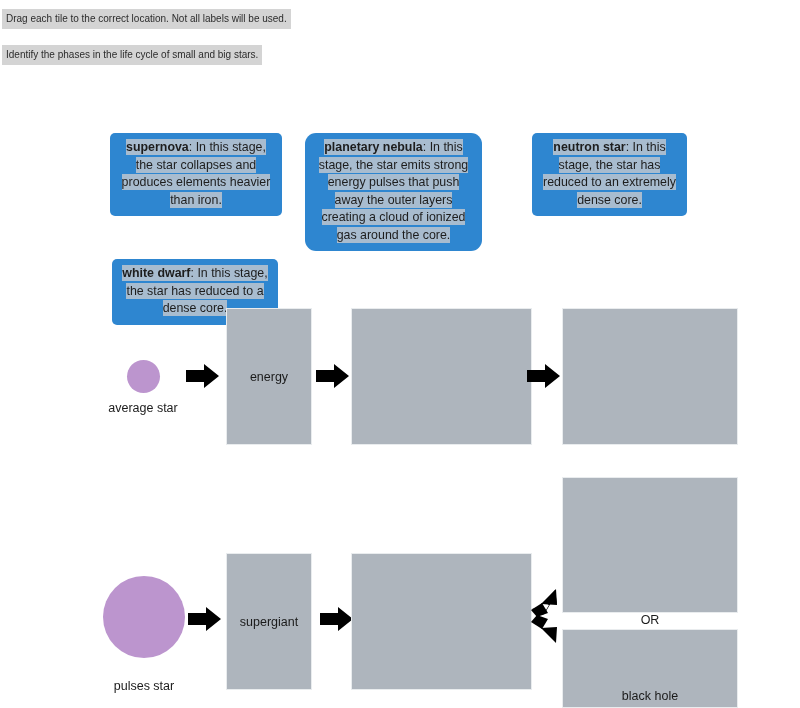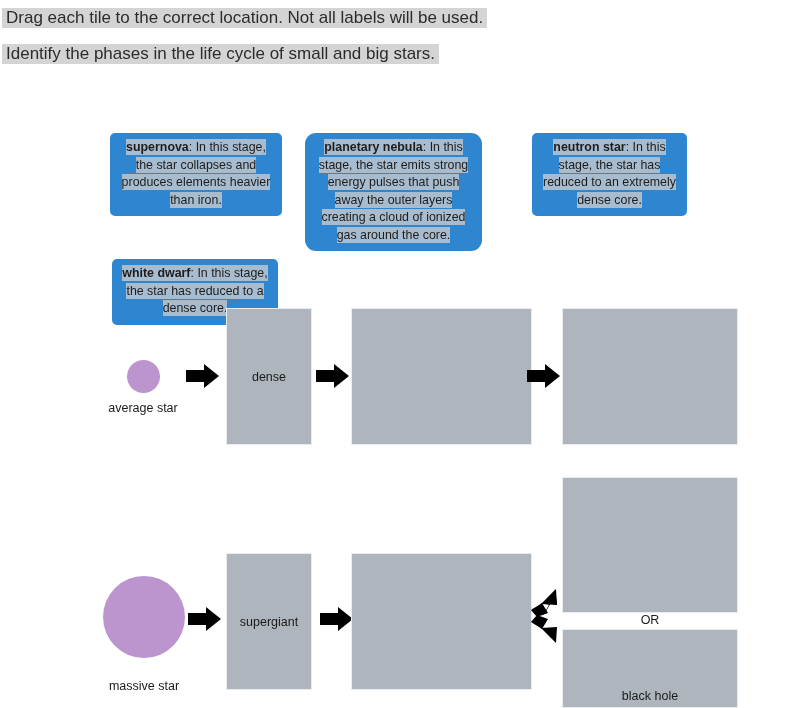--- a/index.html
+++ b/index.html
@@ -21,21 +21,21 @@
   .instructions {
     position: absolute;
     left: 0;
     top: 8px;
     width: 100%;
   }
   .instr-line {
     display: inline-block;
     background: #d4d4d4;
     color: #2c2c2c;
-    font-size: 17px;
+    font-size: 10px;
     line-height: 17px;
     padding: 1px 4px 2px 4px;
     white-space: nowrap;
   }
   .instr-row-1 { position: absolute; left: 2px; top: 0px; }
   .instr-row-2 { position: absolute; left: 2px; top: 36px; }
 
   
   .tile {
     position: absolute;
@@ -128,41 +128,41 @@
 <div class="diagram">
 
   <div class="star" style="left:127px; top:360px; width:33px; height:33px;"></div>
   <div class="star-label" style="left:78px; top:401px; width:130px;">average star</div>
 
   <svg class="arrow" style="left:186px; top:363px;" width="34" height="26" viewBox="0 0 34 26">
     <path d="M0,7 L18,7 L18,1 L33,13 L18,25 L18,19 L0,19 Z" fill="#000000"></path>
   </svg>
 
   <div class="gbox" style="left:226px; top:308px; width:86px; height:137px;">
-    <span>dense</span>
+    <span>energy</span>
   </div>
 
   <svg class="arrow" style="left:316px; top:363px;" width="34" height="26" viewBox="0 0 34 26">
     <path d="M0,7 L18,7 L18,1 L33,13 L18,25 L18,19 L0,19 Z" fill="#000000"></path>
   </svg>
 
   <div class="gbox" style="left:351px; top:308px; width:181px; height:137px;">
     <span></span>
   </div>
 
   <svg class="arrow" style="left:527px; top:363px;" width="34" height="26" viewBox="0 0 34 26">
     <path d="M0,7 L18,7 L18,1 L33,13 L18,25 L18,19 L0,19 Z" fill="#000000"></path>
   </svg>
 
   <div class="gbox" style="left:562px; top:308px; width:176px; height:137px;">
     <span></span>
   </div>
 
   <div class="star" style="left:103px; top:576px; width:82px; height:82px;"></div>
-  <div class="star-label" style="left:79px; top:679px; width:130px;">massive star</div>
+  <div class="star-label" style="left:79px; top:679px; width:130px;">pulses star</div>
 
   <svg class="arrow" style="left:188px; top:606px;" width="34" height="26" viewBox="0 0 34 26">
     <path d="M0,7 L18,7 L18,1 L33,13 L18,25 L18,19 L0,19 Z" fill="#000000"></path>
   </svg>
 
   <div class="gbox" style="left:226px; top:553px; width:86px; height:137px;">
     <span>supergiant</span>
   </div>
 
   <svg class="arrow" style="left:320px; top:606px;" width="34" height="26" viewBox="0 0 34 26">

